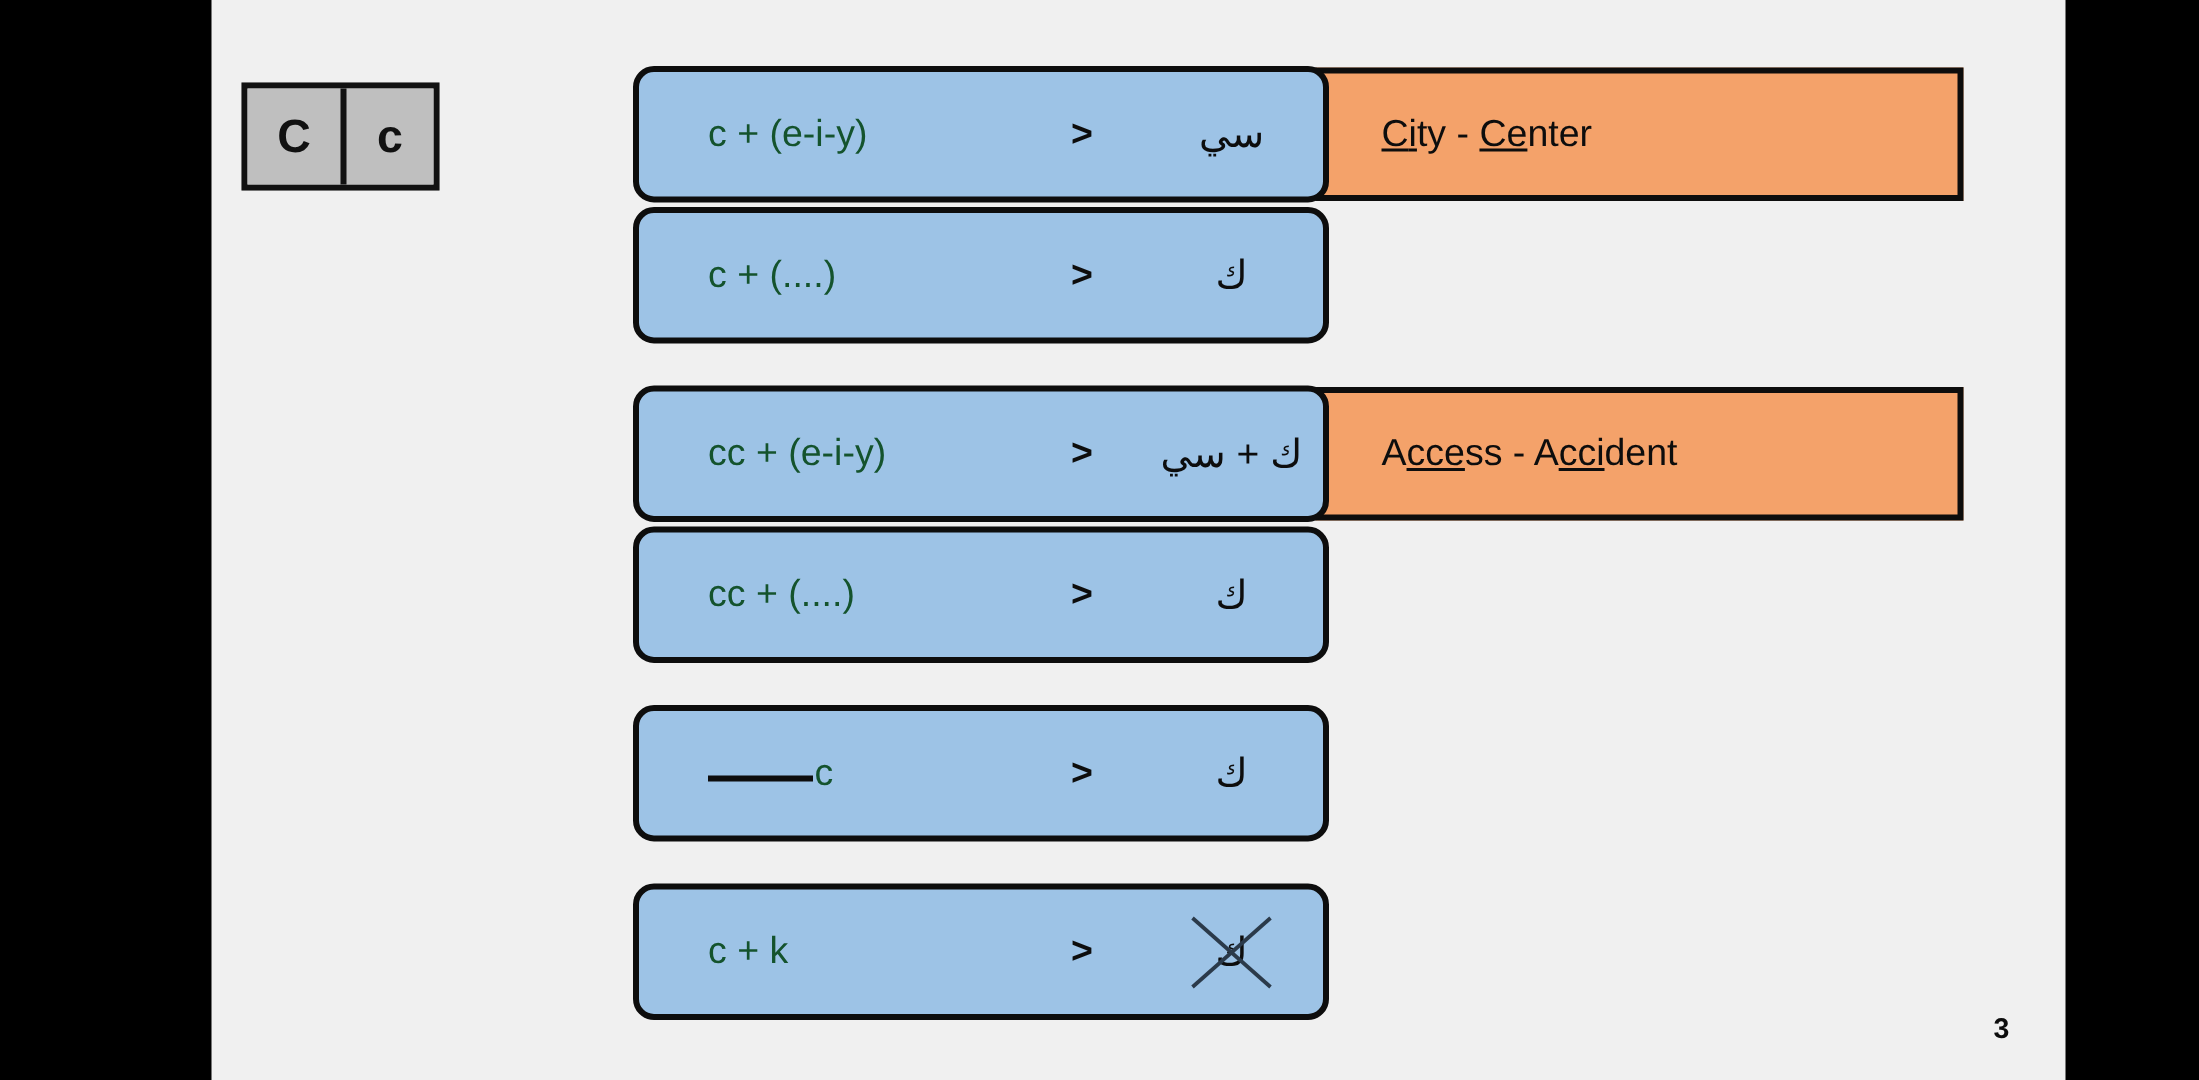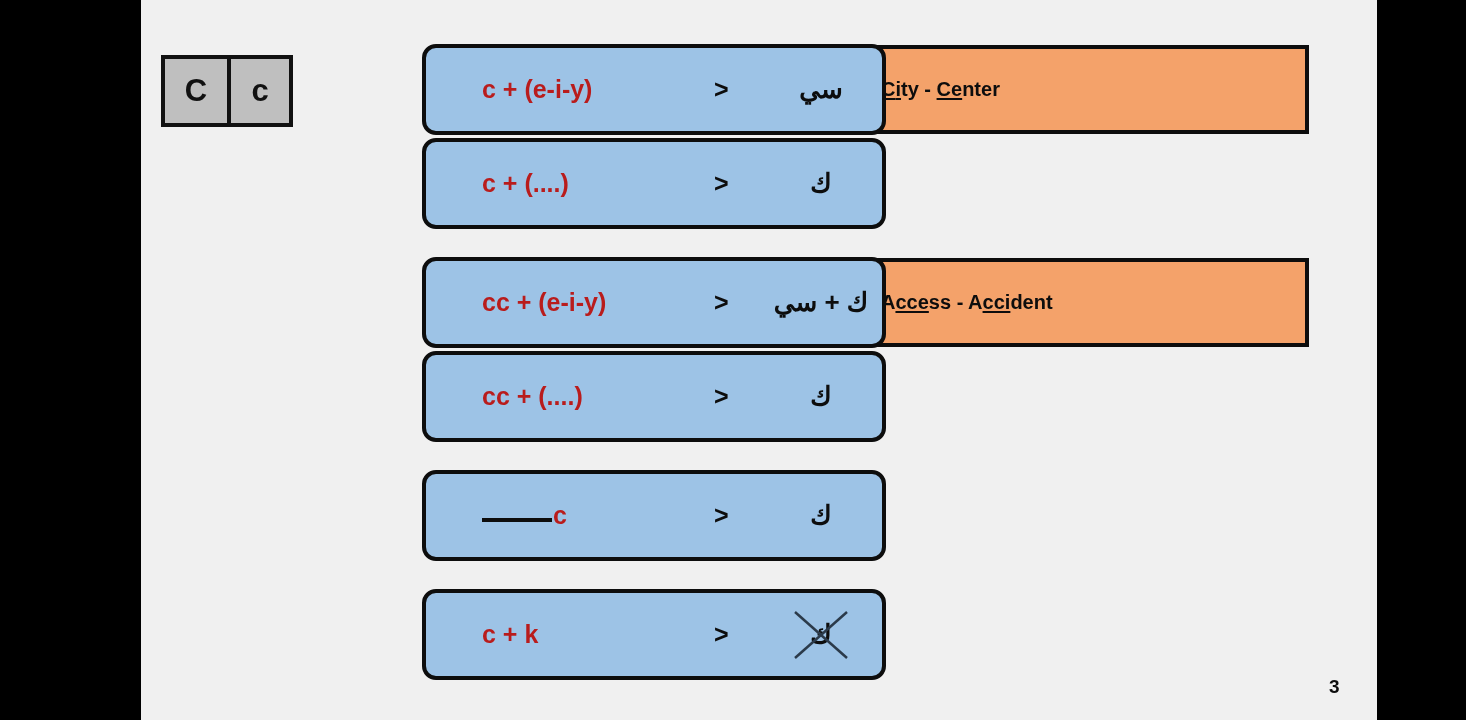--- a/index.html
+++ b/index.html
@@ -82,40 +82,40 @@
     background: #9DC3E6;
     border: 4px solid #0D0D0D;
     border-radius: 14px;
     box-sizing: border-box;
     display: flex;
     align-items: center;
     z-index: 2;
   }
   .rule-text {
     position: absolute;
-    left: 56px;
+    left: 46px;
     font-size: 25px;
-    font-weight: bold;
-    color: #b91c1c;
+    font-weight: normal;
+    color: #14532d;
     white-space: nowrap;
   }
   .rule-arrow {
     position: absolute;
     left: 288px;
     font-size: 25px;
     font-weight: bold;
     color: #0D0D0D;
   }
   .rule-arabic {
     position: absolute;
     left: 340px;
     width: 110px;
     text-align: center;
     font-size: 26px;
-    font-weight: bold;
+    font-weight: normal;
     color: #0D0D0D;
     direction: rtl;
     white-space: nowrap;
   }
   .strike-wrap {
     position: absolute;
     left: 340px;
     width: 110px;
     height: 91px;
     display: flex;
@@ -136,22 +136,23 @@
     width: 432px;
     height: 89px;
     background: #F4A26A;
     border: 4px solid #0D0D0D;
     box-sizing: border-box;
     display: flex;
     align-items: center;
     z-index: 1;
   }
   .example-text {
-    font-size: 20px;
-    font-weight: bold;
+    margin-left: 40px;
+    font-size: 25px;
+    font-weight: normal;
     color: #0D0D0D;
     white-space: nowrap;
   }
   .example-text u { text-decoration: underline; text-underline-offset: 2px; }
   .example-text .hl { color: #D93A06; }
   .blank {
     display: inline-block;
     border-bottom: 4px solid #0D0D0D;
     width: 70px;
     vertical-align: 2px;

